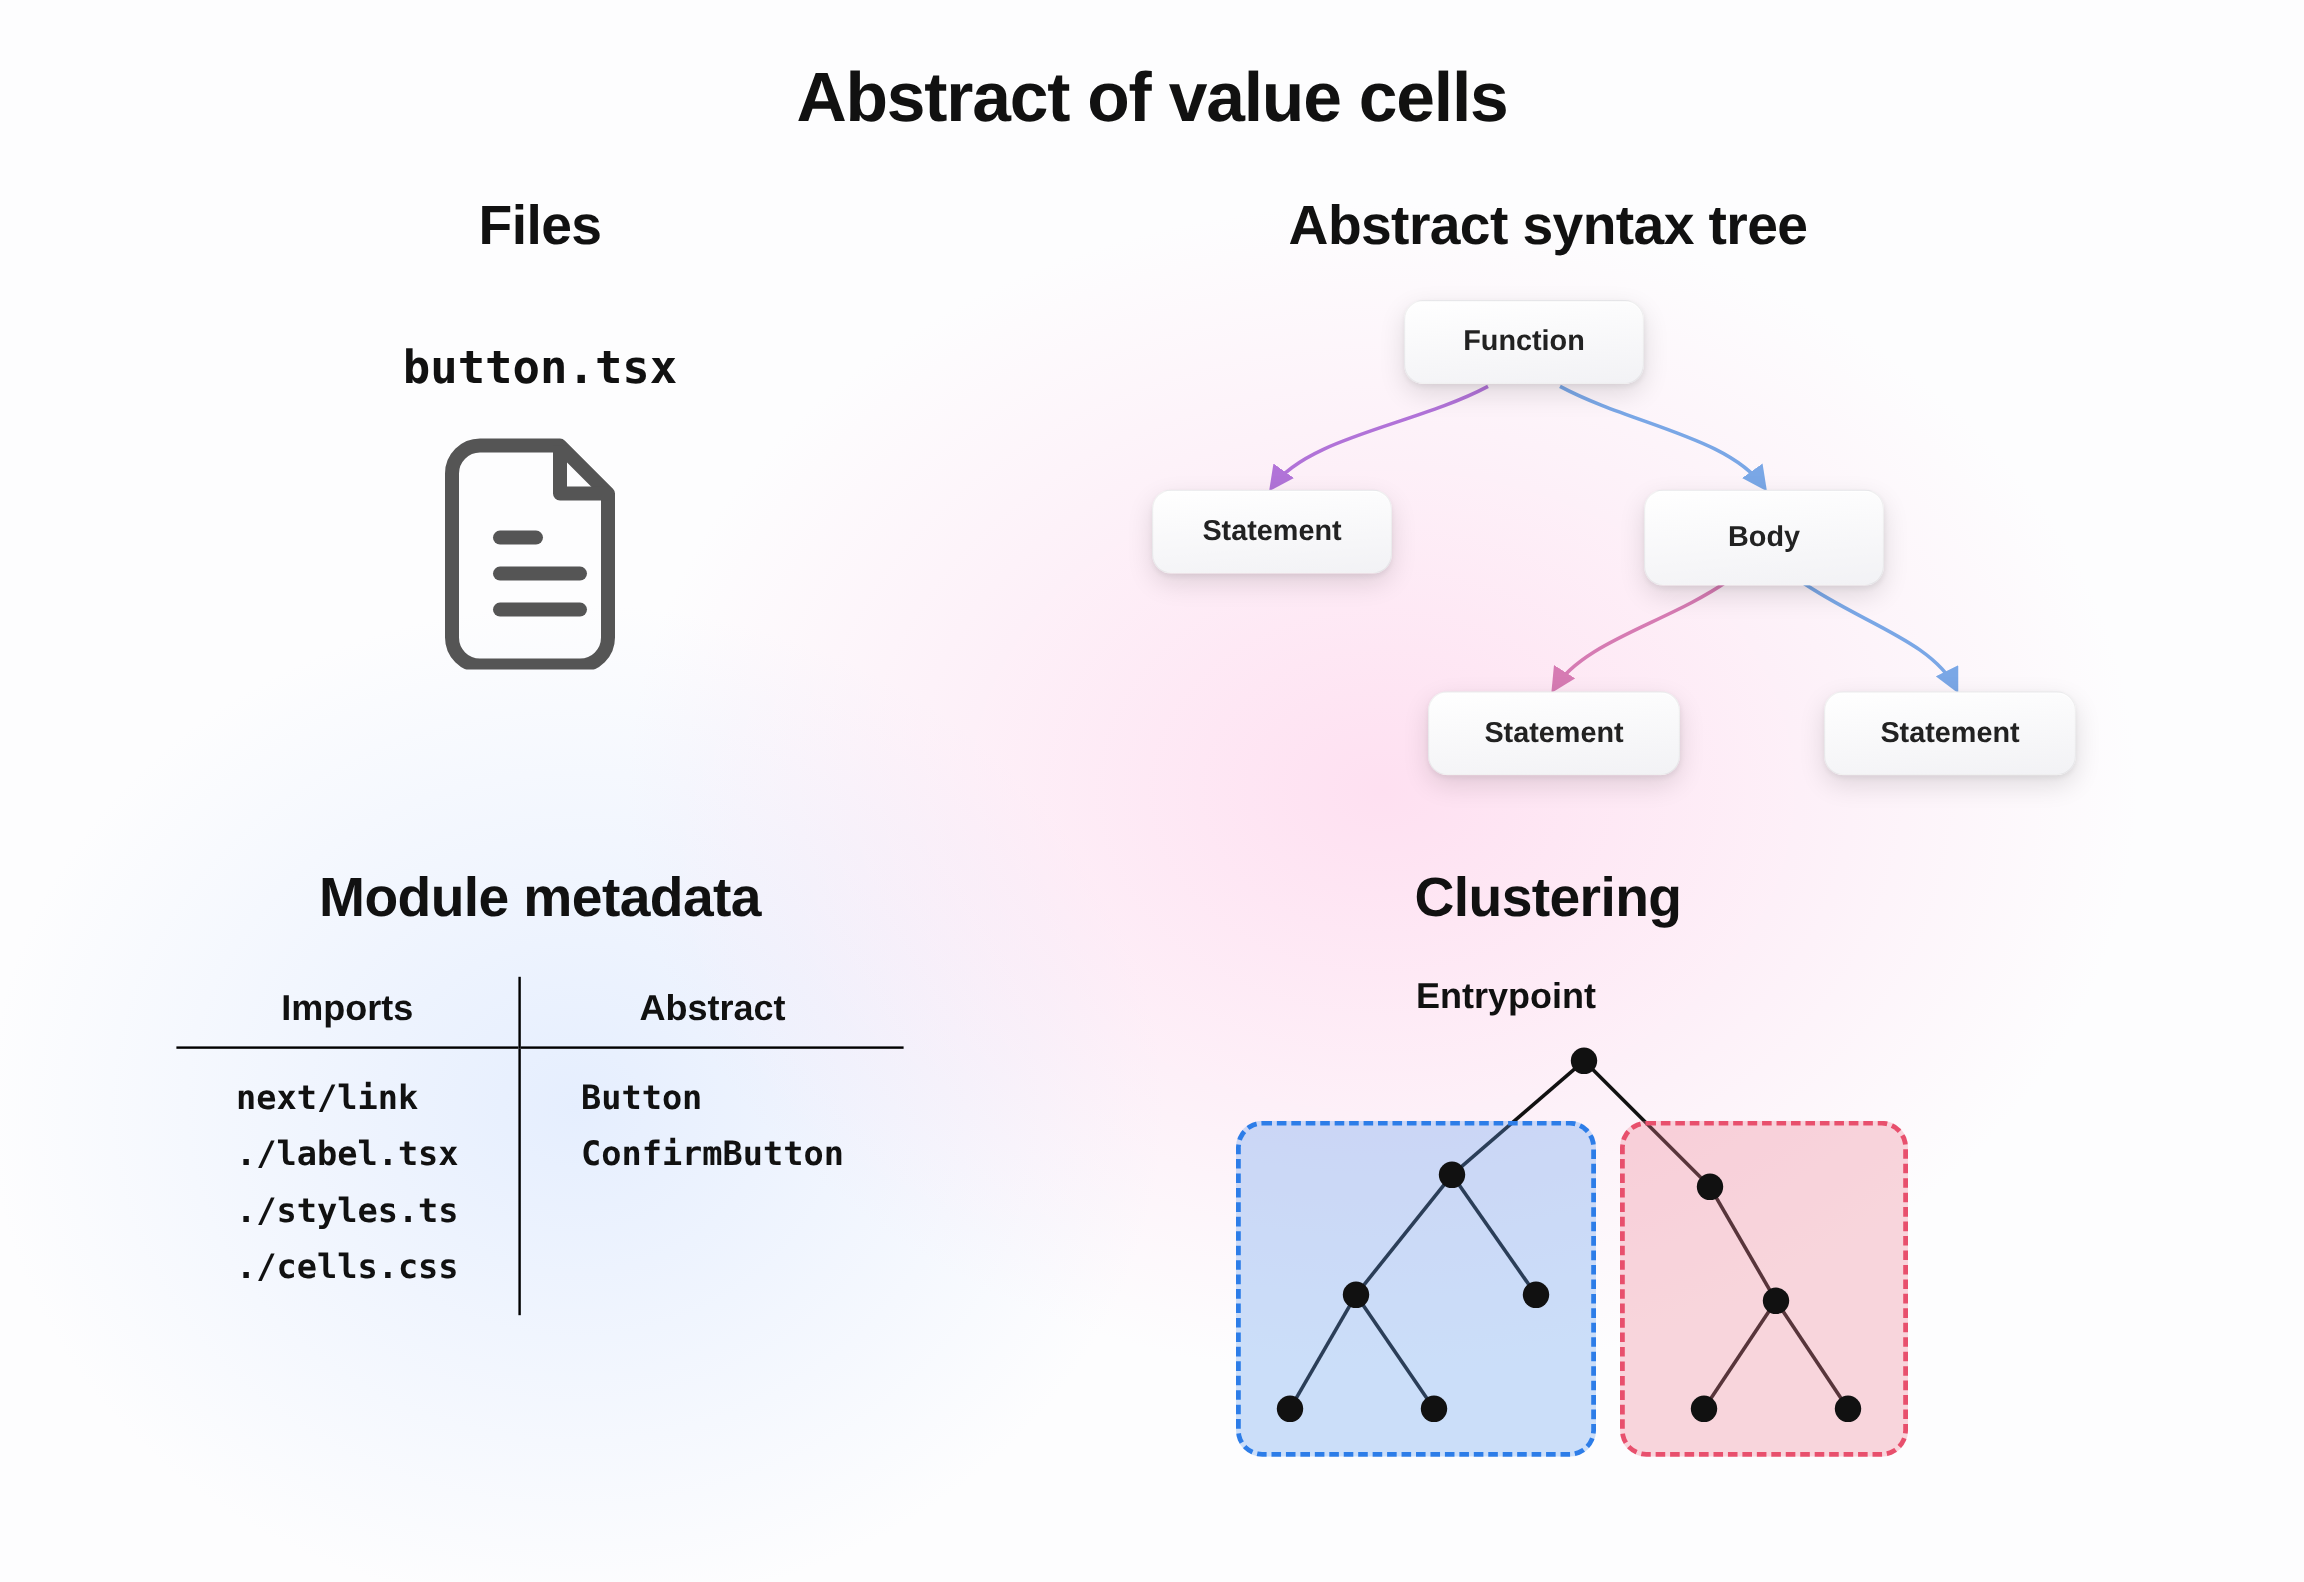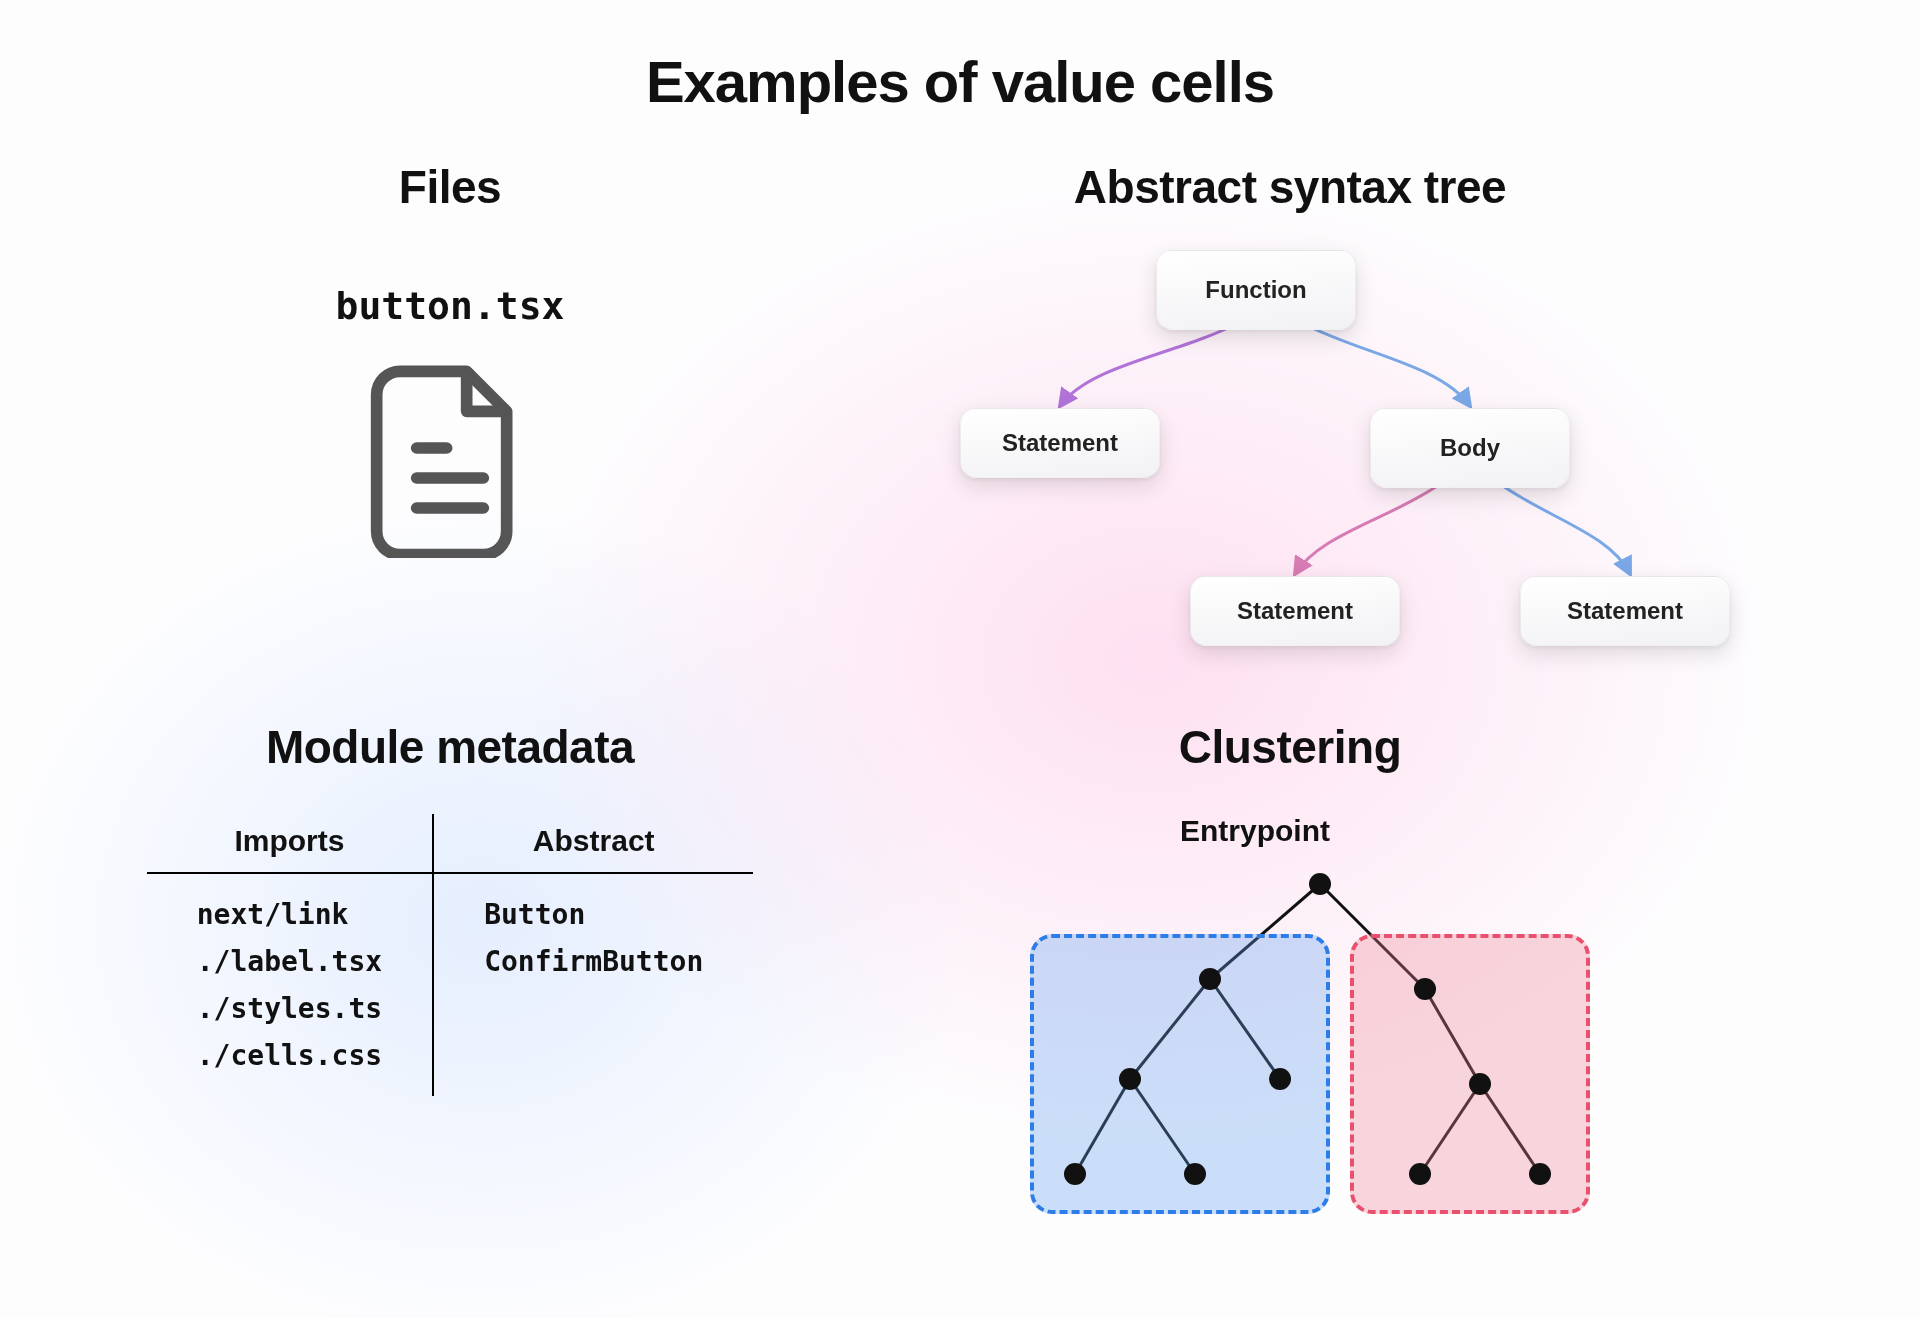--- a/index.html
+++ b/index.html
@@ -108,21 +108,21 @@
     width: 22px; height: 22px;
     background: #111;
     border-radius: 50%;
     transform: translate(-50%,-50%);
   }
   .cluster-edges { position: absolute; inset: 0; }
 </style>
 </head>
 <body>
 
-<h1 class="page-title">Examples of value cells</h1>
+<h1 class="page-title">Abstract of value cells</h1>
 
 <section id="q-files" class="quadrant">
   <h2 class="quad-title">Files</h2>
   <div class="filename">button.tsx</div>
   <div class="file-icon-wrap">
     <svg viewBox="0 0 100 120" width="170" height="200">
       <path d="M20 8 h40 l24 24 v72 a14 14 0 0 1 -14 14 h-50 a14 14 0 0 1 -14 -14 v-82 a14 14 0 0 1 14 -14 z" fill="none" stroke="#555" stroke-width="7" stroke-linejoin="round"></path>
       <path d="M60 8 v24 h24" fill="none" stroke="#555" stroke-width="7" stroke-linejoin="round"></path>
       <line x1="30" y1="54" x2="48" y2="54" stroke="#555" stroke-width="7" stroke-linecap="round"></line>
       <line x1="30" y1="72" x2="70" y2="72" stroke="#555" stroke-width="7" stroke-linecap="round"></line>
@@ -148,21 +148,21 @@
       </defs>
 
       <path d="M360 78 C300 110 210 120 180 162" fill="none" stroke="#b173d8" stroke-width="3" marker-end="url(#arr-purple)"></path>
 
       <path d="M420 78 C480 110 560 120 590 162" fill="none" stroke="#7aa7e6" stroke-width="3" marker-end="url(#arr-blue)"></path>
 
       <path d="M560 240 C510 275 440 290 415 330" fill="none" stroke="#d67bb3" stroke-width="3" marker-end="url(#arr-pink)"></path>
 
       <path d="M620 240 C670 275 730 290 750 330" fill="none" stroke="#7aa7e6" stroke-width="3" marker-end="url(#arr-blue)"></path>
     </svg>
-    <div class="ast-node" style="left:276px; top:6px; width:200px; height:80px;">Function</div>
+    <div class="ast-node" style="left:290px; top:6px; width:200px; height:70px;">Function</div>
     <div class="ast-node" style="left:80px; top:164px; width:200px; height:70px;">Statement</div>
     <div class="ast-node" style="left:490px; top:164px; width:200px; height:80px;">Body</div>
     <div class="ast-node" style="left:310px; top:332px; width:210px; height:70px;">Statement</div>
     <div class="ast-node" style="left:640px; top:332px; width:210px; height:70px;">Statement</div>
   </div>
 </section>
 
 <section id="q-meta" class="quadrant">
   <h2 class="quad-title">Module metadata</h2>
   <table class="meta-table">

